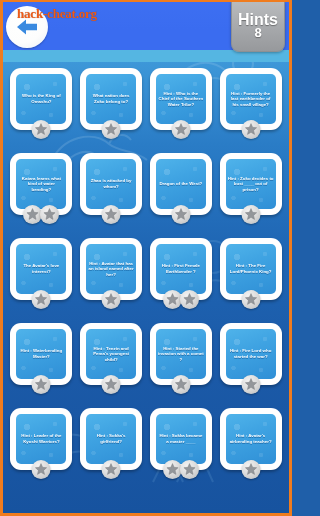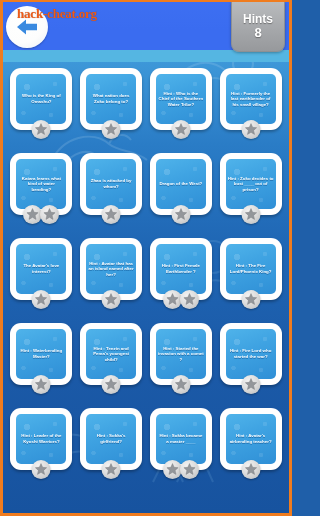--- a/index.html
+++ b/index.html
@@ -60,21 +60,21 @@
   .hints-badge{
     position:absolute;right:4px;top:0px;width:52px;height:49px;
     background:linear-gradient(180deg,#b9bbbd 0%,#a9abae 45%,#97999c 100%);
     border-radius:0 0 8px 8px;
     border:1px solid #8d9093;border-top:none;
     box-shadow:0 1px 3px rgba(0,0,0,.3);
     display:flex;flex-direction:column;align-items:center;justify-content:center;
     cursor:pointer;z-index:7;
   }
   .hints-label{
-    font-size:12px;font-weight:bold;color:#ffffff;line-height:13px;
+    font-size:16px;font-weight:bold;color:#ffffff;line-height:13px;
     text-shadow:0 1px 1px rgba(70,70,70,.6);
   }
   .hints-count{
     font-size:13px;font-weight:bold;color:#ffffff;line-height:14px;
     text-shadow:0 1px 1px rgba(70,70,70,.6);
   }
   .ribbon{
     position:absolute;right:44px;top:34px;width:44px;height:16px;z-index:3;
   }
   

